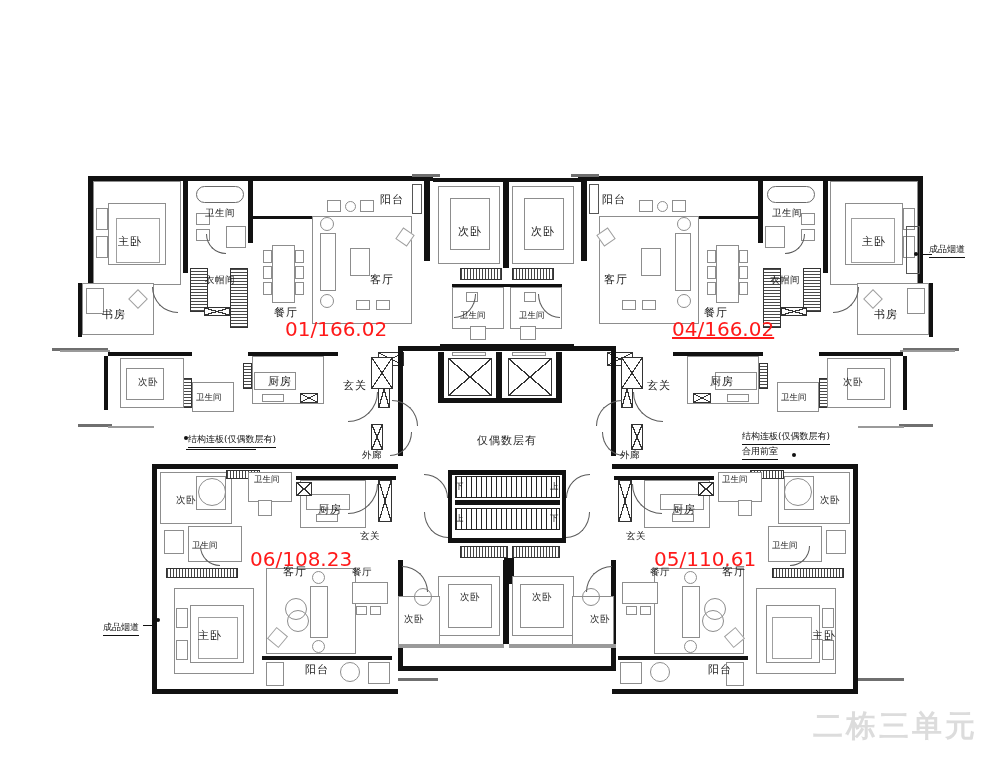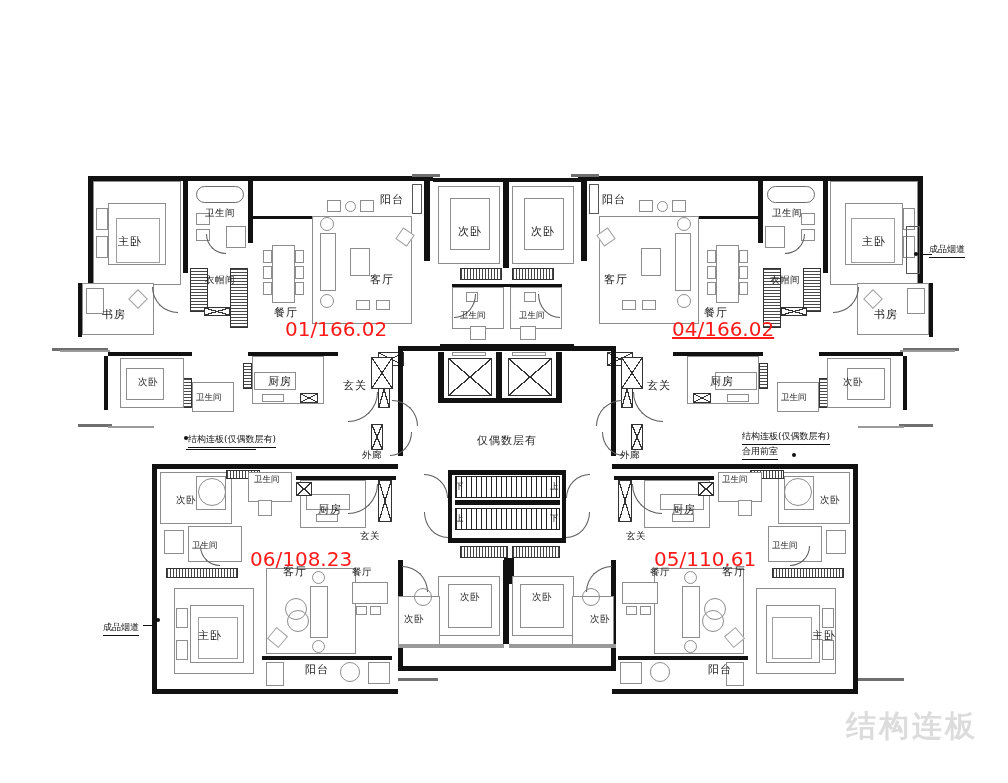--- a/index.html
+++ b/index.html
@@ -493,15 +493,15 @@
   <div class="doorTR" style="left:402px;top:566px;width:26px;height:26px;"></div>
   <div class="doorTL" style="left:586px;top:566px;width:26px;height:26px;"></div>
   <div class="wall grey" style="left:398px;top:644px;width:106px;height:4px;"></div>
   <div class="wall grey" style="left:509px;top:644px;width:107px;height:4px;"></div>
 
   <div class="wall grey" style="left:60px;top:350px;width:50px;height:2px;"></div>
   <div class="wall grey" style="left:900px;top:350px;width:55px;height:2px;"></div>
   <div class="wall grey" style="left:108px;top:426px;width:46px;height:2px;"></div>
   <div class="wall grey" style="left:858px;top:426px;width:46px;height:2px;"></div>
 
-  <div class="wm-ghost">结构连板</div>
+  <div class="wm-ghost">二栋三单元</div>
 
 </div>
 
 </body></html>

